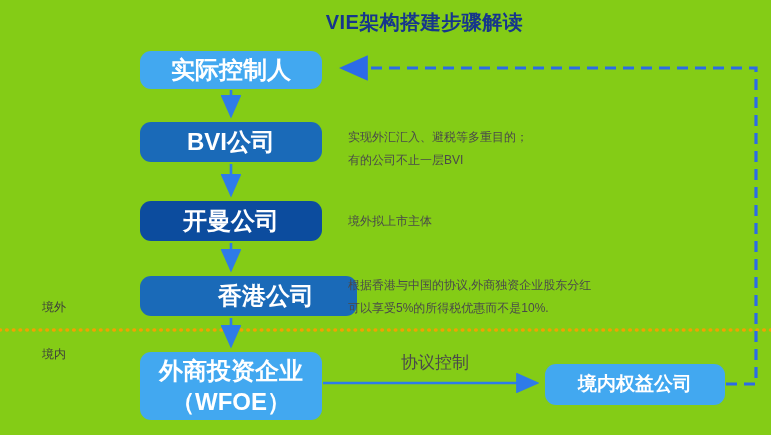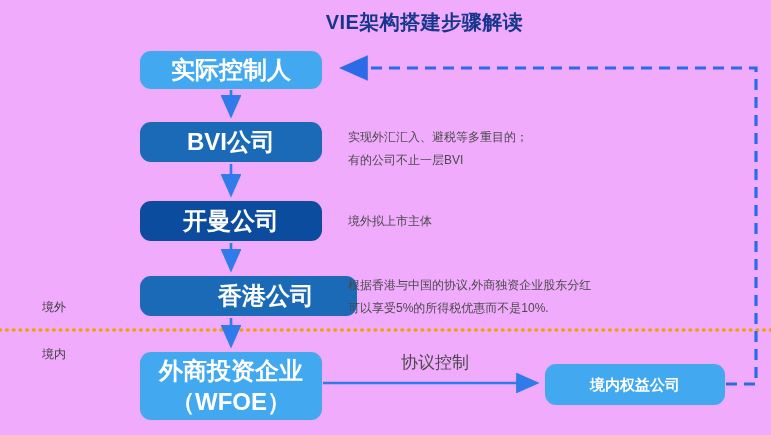--- a/index.html
+++ b/index.html
@@ -1,19 +1,19 @@
 <!DOCTYPE html>
 <html><head>
 <meta charset="utf-8">
 <style>
   html,body{margin:0;padding:0;background:#ffffff;}
   #canvas{
     position:relative;
     width:771px;height:435px;
-    background:#f0abfc;
+    background:#84cc16;
     font-family:"Liberation Sans","DejaVu Sans",sans-serif;
     overflow:hidden;
   }
   #connector-layer{position:absolute;left:0;top:0;z-index:0;}
   .title{
     position:absolute;left:78px;top:9px;width:693px;
     text-align:center;font-size:20px;font-weight:bold;color:#16368C;
     letter-spacing:0.5px;z-index:2;
   }
   .node{
@@ -23,21 +23,21 @@
     border-radius:11px;z-index:2;text-align:center;line-height:1.3;
   }
   .node.light{background:#42A8F0;}
   .node.medium{background:#1A6AB8;}
   .node.dark{background:#0C4C9E;}
   #node-actual-controller{top:51px;height:38px;}
   #node-bvi{top:122px;height:40px;}
   #node-cayman{top:201px;height:40px;}
   #node-hk{top:276px;height:40px;padding-left:35px;}
   #node-wfoe{top:352px;height:68px;}
-  #node-domestic{left:545px;top:364px;width:180px;height:41px;font-size:15px;}
+  #node-domestic{left:545px;top:364px;width:180px;height:41px;font-size:19px;}
   .note{
     position:absolute;left:348px;
     font-size:12px;color:#4a4a4a;line-height:23px;z-index:2;white-space:nowrap;
   }
   #note-bvi{top:126px;}
   #note-cayman{top:210px;}
   #note-hk{top:274px;}
   .region-label{
     position:absolute;left:42px;font-size:12px;color:#3c3c3c;z-index:2;
   }

